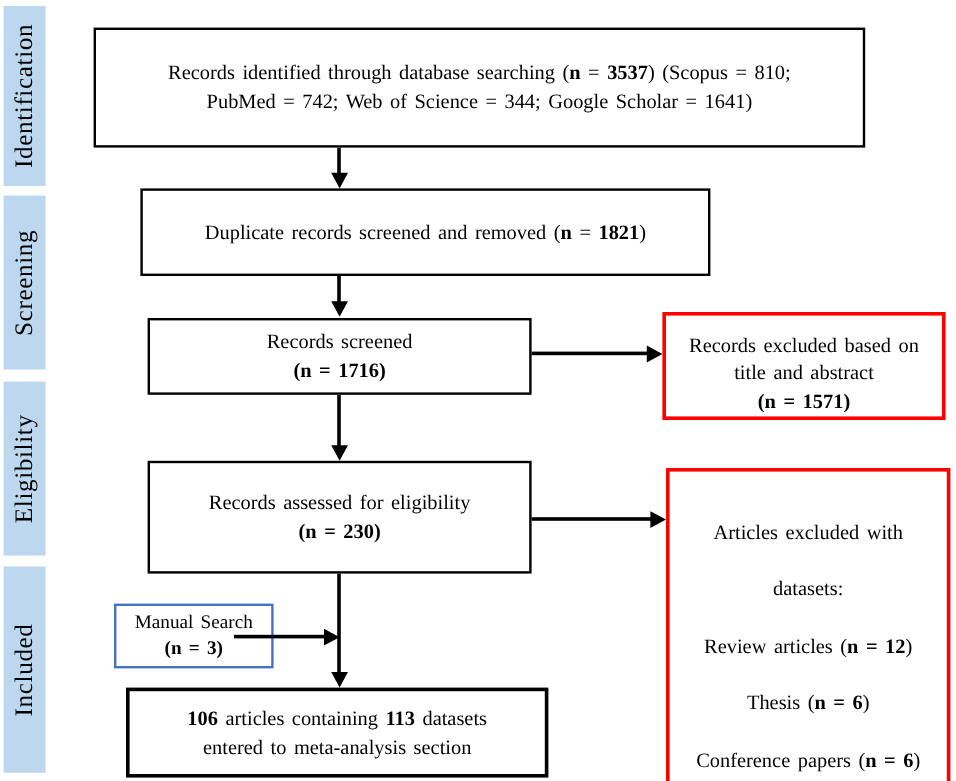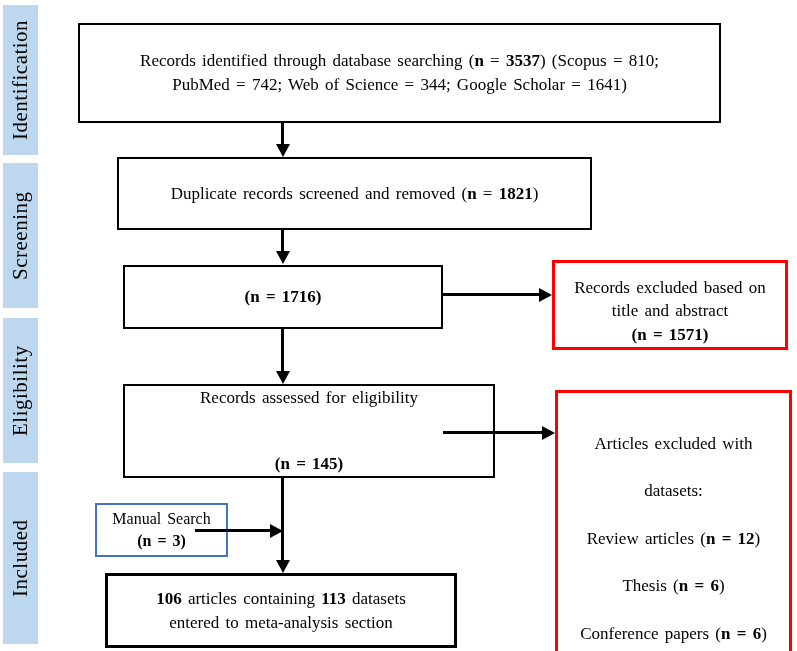--- a/index.html
+++ b/index.html
@@ -75,25 +75,26 @@
   <div class="vlabel" style="top:472px; height:172px;">Included</div>
 
   <div class="fbox" style="left:78px;  top:23px;  width:643px; height:100px;">
       <div><span>Records identified through database searching (</span><span style="font-weight: bold;">n</span><span> = </span><span style="font-weight: bold;">3537</span><span>) (Scopus = 810;</span></div>
       <div><span>PubMed = 742; Web of Science = 344; Google Scholar = 1641)</span></div>
     </div>
   <div class="fbox" style="left:102px; top:157px; width:475px; height:73px;margin-left:15px;">
       <div><span>Duplicate records screened and removed (</span><span style="font-weight: bold;">n</span><span> = </span><span style="font-weight: bold;">1821</span><span>)</span></div>
     </div>
   <div class="fbox" style="left:123px; top:265px; width:320px; height:64px;">
+      <div><span>Records screened</span></div>
       <div><span style="font-weight: bold;">(n = 1716)</span></div>
     </div>
-  <div class="fbox" style="left:123px; top:384px; width:372px; height:94px;justify-content:space-between;">
+  <div class="fbox" style="left:123px; top:384px; width:320px; height:94px;">
       <div><span>Records assessed for eligibility</span></div>
-      <div><span style="font-weight: bold;">(n = 145)</span></div>
+      <div><span style="font-weight: bold;">(n = 230)</span></div>
     </div>
   <div class="fbox thick" style="left:105px; top:573px; width:352px; height:75px;">
       <div><span style="font-weight: bold;">106</span><span> articles containing </span><span style="font-weight: bold;">113</span><span> datasets</span></div>
       <div><span>entered to meta-analysis section</span></div>
     </div>
 
   <div class="fbox red" style="left:552px; top:260px; width:236px; height:90px;">
       <div><span>Records excluded based on</span></div>
       <div><span>title and abstract</span></div>
       <div><span style="font-weight: bold;">(n = 1571)</span></div>

